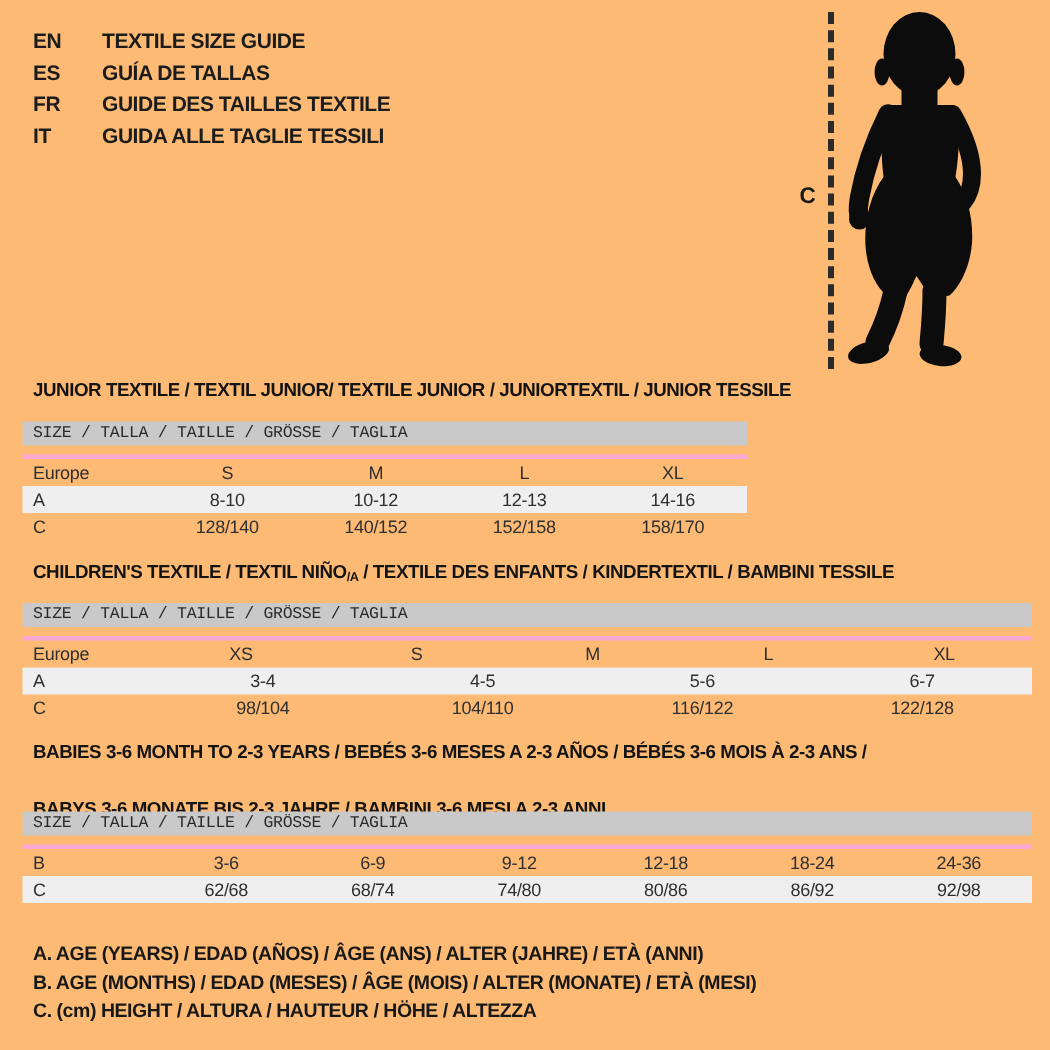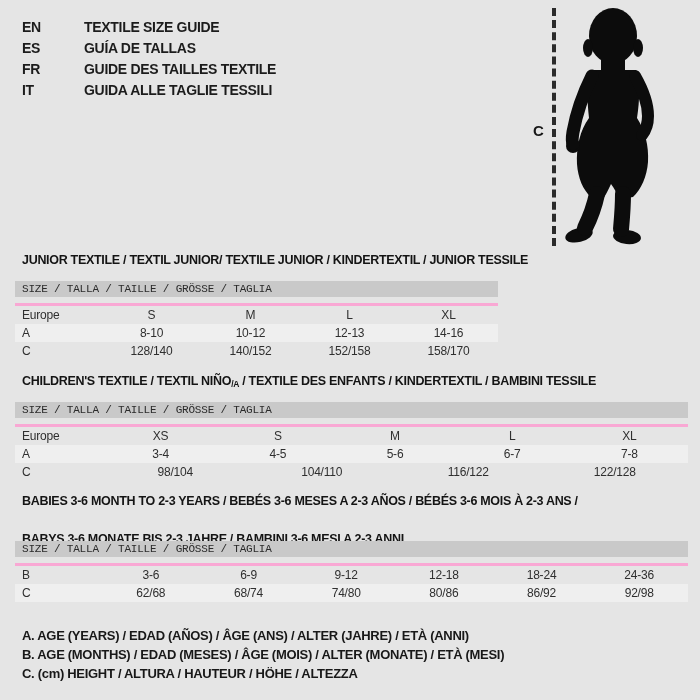--- a/index.html
+++ b/index.html
@@ -1,24 +1,24 @@
 <!DOCTYPE html>
 <html><head>
 <meta charset="utf-8">
 <style>
   html,body{margin:0;padding:0;background:#fff;}
-  .page{position:relative;width:700px;height:700px;background:#e5e5e5;overflow:hidden;
+  .page{position:relative;width:700px;height:700px;background:#fdba74;overflow:hidden;
         font-family:"Liberation Sans",sans-serif;color:#1d1d1d;}
 
   
   .lang-block{position:absolute;top:17px;left:22px;}
   .lang-row{display:flex;height:21px;line-height:21px;font-size:14px;font-weight:700;
             letter-spacing:-0.3px;color:#1c1c1c;}
   .lang-code{width:46px;}
-  .lang-label{white-space:nowrap;margin-left:16px;}
+  .lang-label{white-space:nowrap;}
 
   
   .measure-line{position:absolute;left:552px;top:8px;height:238px;width:0;
                 border-left:4px dashed #2b2b2b;}
   .measure-label{position:absolute;left:533px;top:122px;font-size:15px;font-weight:700;color:#171717;}
   .figure-svg{position:absolute;left:563px;top:6px;width:102px;height:240px;}
 
   
   .sec-title{position:absolute;left:22px;font-size:12.5px;font-weight:700;
              letter-spacing:-0.3px;color:#141414;white-space:nowrap;}
@@ -88,21 +88,21 @@
       <ellipse cx="64" cy="231" rx="14" ry="7" transform="rotate(6 64 231)"></ellipse>
     </g>
     <g fill="none" stroke="#0c0c0c" stroke-linecap="round">
       <path d="M29,70 C21,86 14,104 10,126 C9,132 9,136 10,138" stroke-width="13"></path>
       <path d="M72,70 C80,84 85,98 85,110 C85,118 83,124 79,129" stroke-width="12"></path>
       <path d="M34,188 C31,202 27,212 22,222" stroke-width="16"></path>
       <path d="M60,188 C60,202 59,212 58,223" stroke-width="16"></path>
     </g>
   </svg>
 
-  <div class="sec-title title-junior">JUNIOR TEXTILE / TEXTIL JUNIOR/ TEXTILE JUNIOR / KINDERTEXTIL / JUNIOR TESSILE</div>
+  <div class="sec-title title-junior">JUNIOR TEXTILE / TEXTIL JUNIOR/ TEXTILE JUNIOR / JUNIORTEXTIL / JUNIOR TESSILE</div>
   <div class="size-table narrow tbl-junior">
       <div class="bar">SIZE / TALLA / TAILLE / GRÖSSE / TAGLIA</div>
       <div class="trow first">
         <div class="tlabel">Europe</div>
         <div class="tcell">S</div>
         <div class="tcell">M</div>
         <div class="tcell">L</div>
         <div class="tcell">XL</div>
       </div>
       <div class="trow shade">
@@ -133,21 +133,20 @@
         <div class="tcell">M</div>
         <div class="tcell">L</div>
         <div class="tcell">XL</div>
       </div>
       <div class="trow shade">
         <div class="tlabel">A</div>
         <div class="tcell">3-4</div>
         <div class="tcell">4-5</div>
         <div class="tcell">5-6</div>
         <div class="tcell">6-7</div>
-        <div class="tcell">7-8</div>
       </div>
       <div class="trow">
         <div class="tlabel">C</div>
         <div class="tcell">98/104</div>
         <div class="tcell">104/110</div>
         <div class="tcell">116/122</div>
         <div class="tcell">122/128</div>
       </div>
     </div>
 

